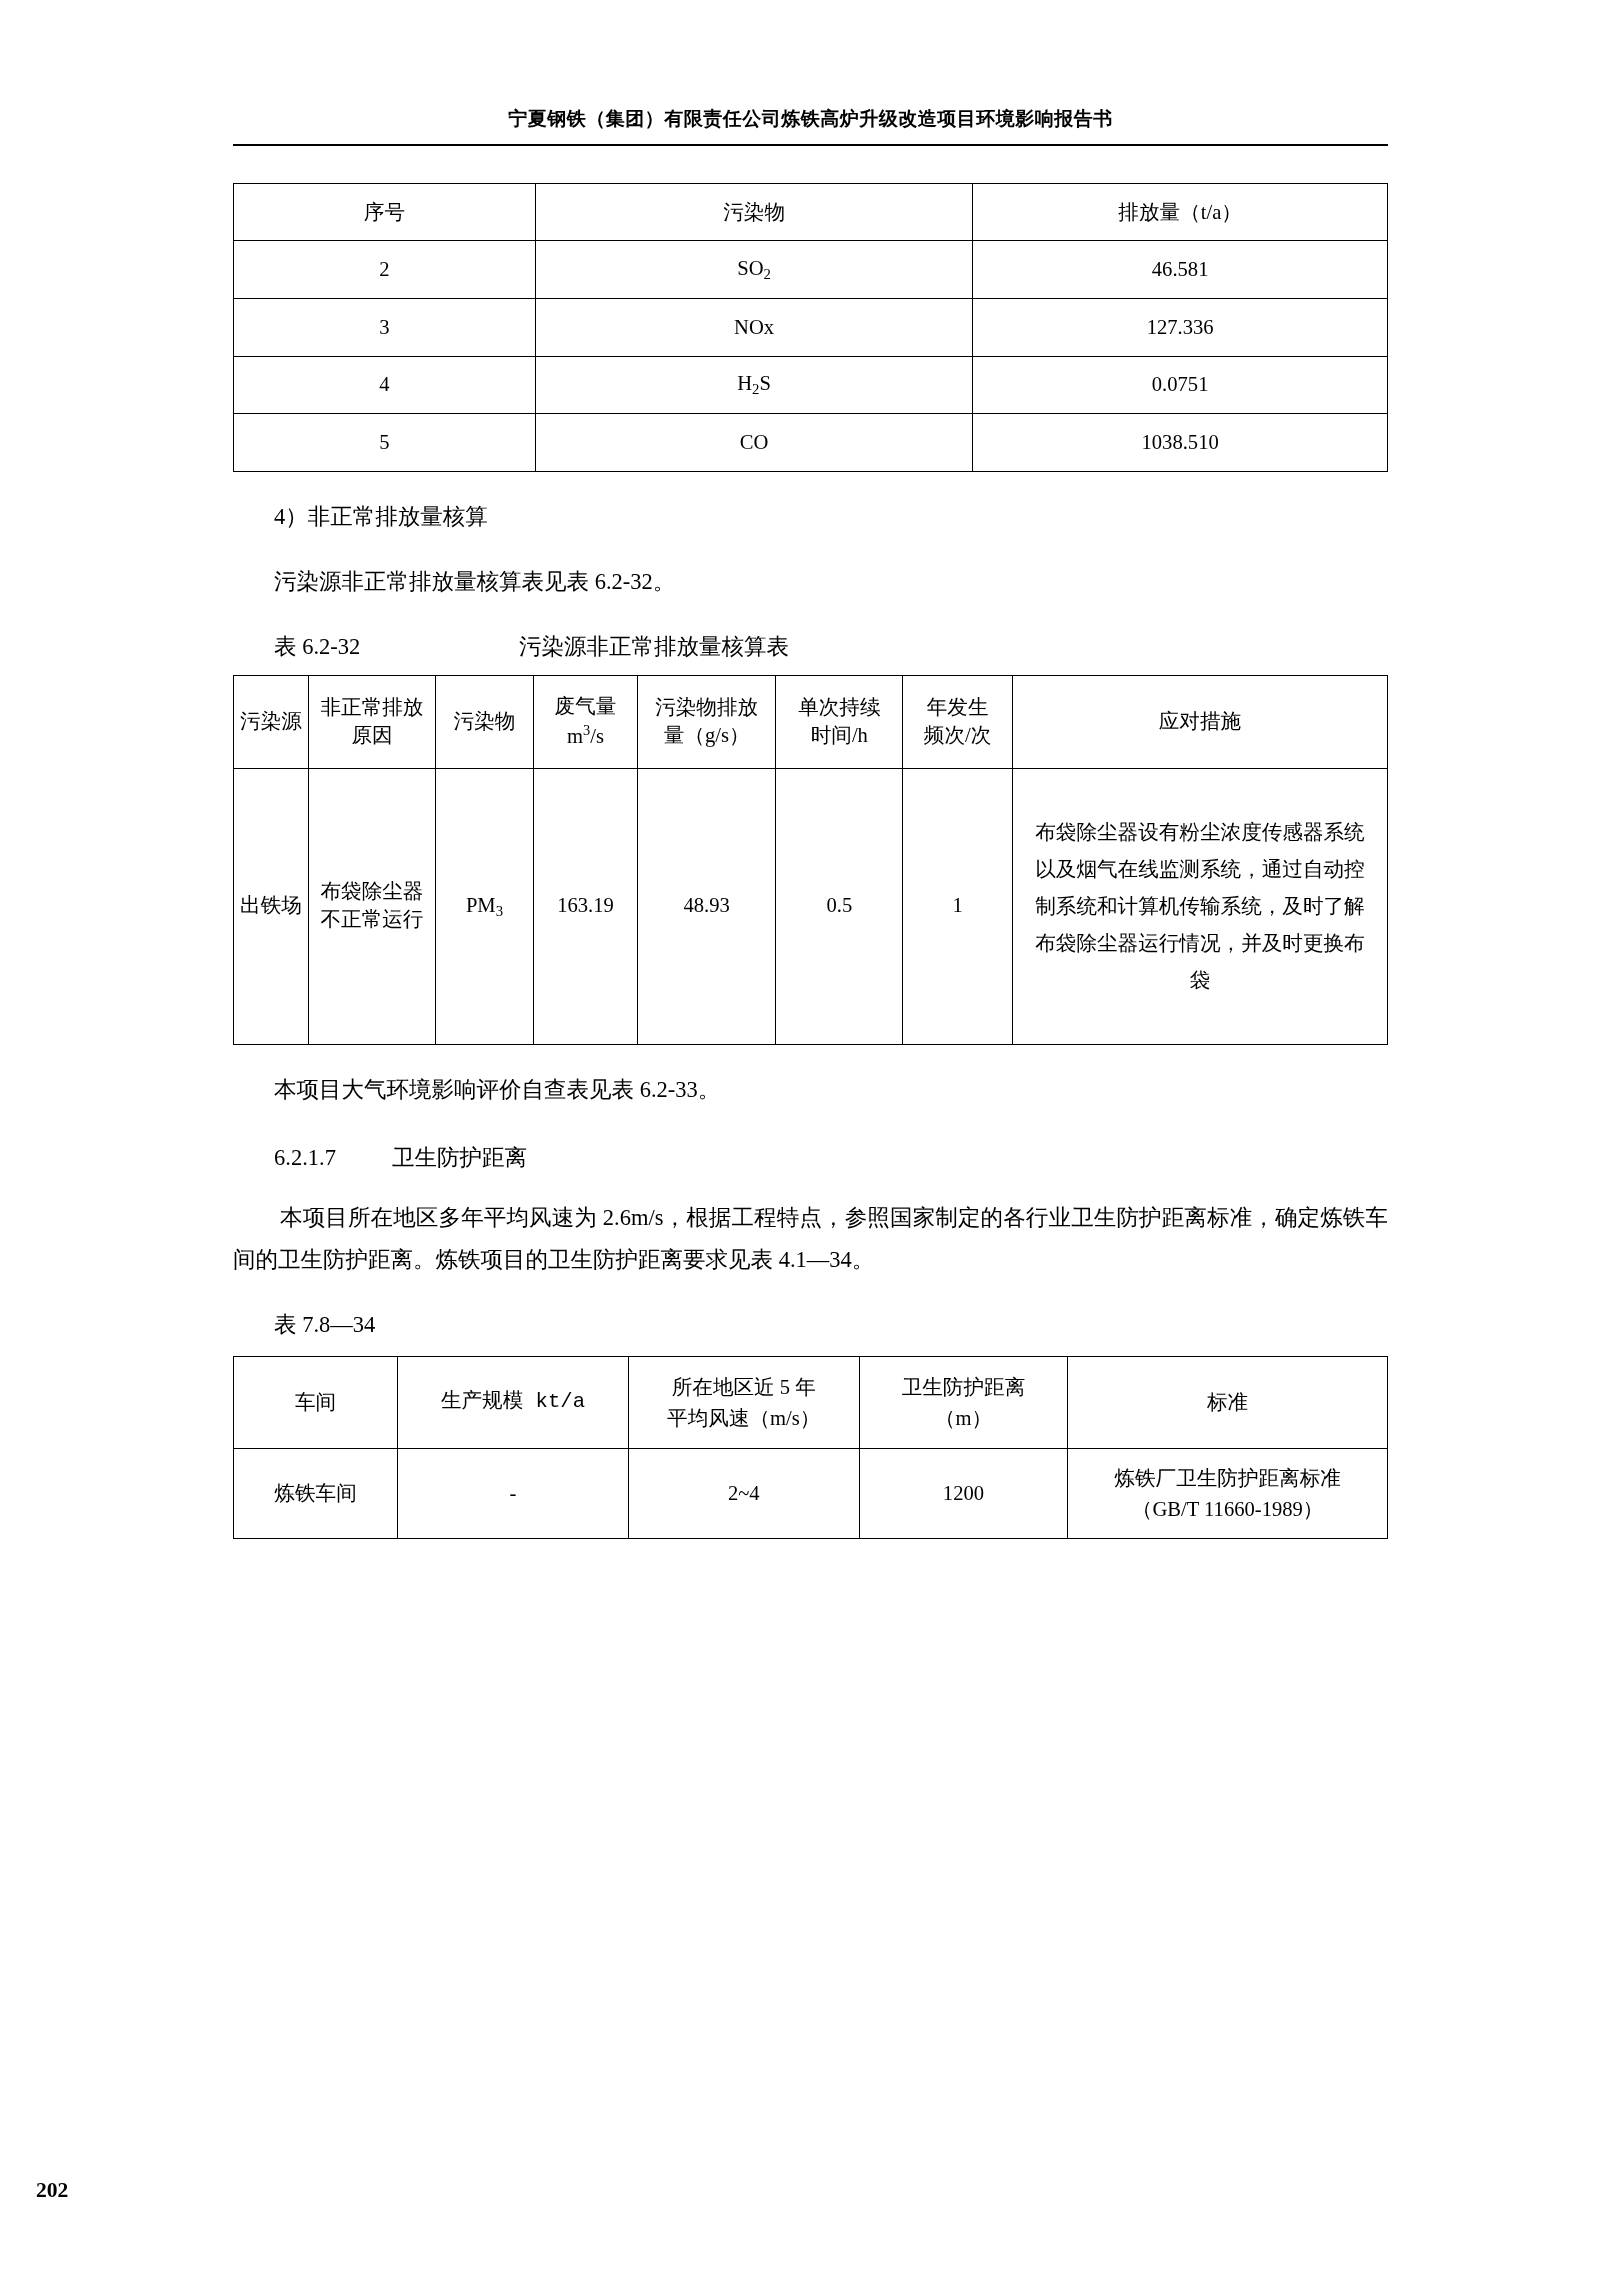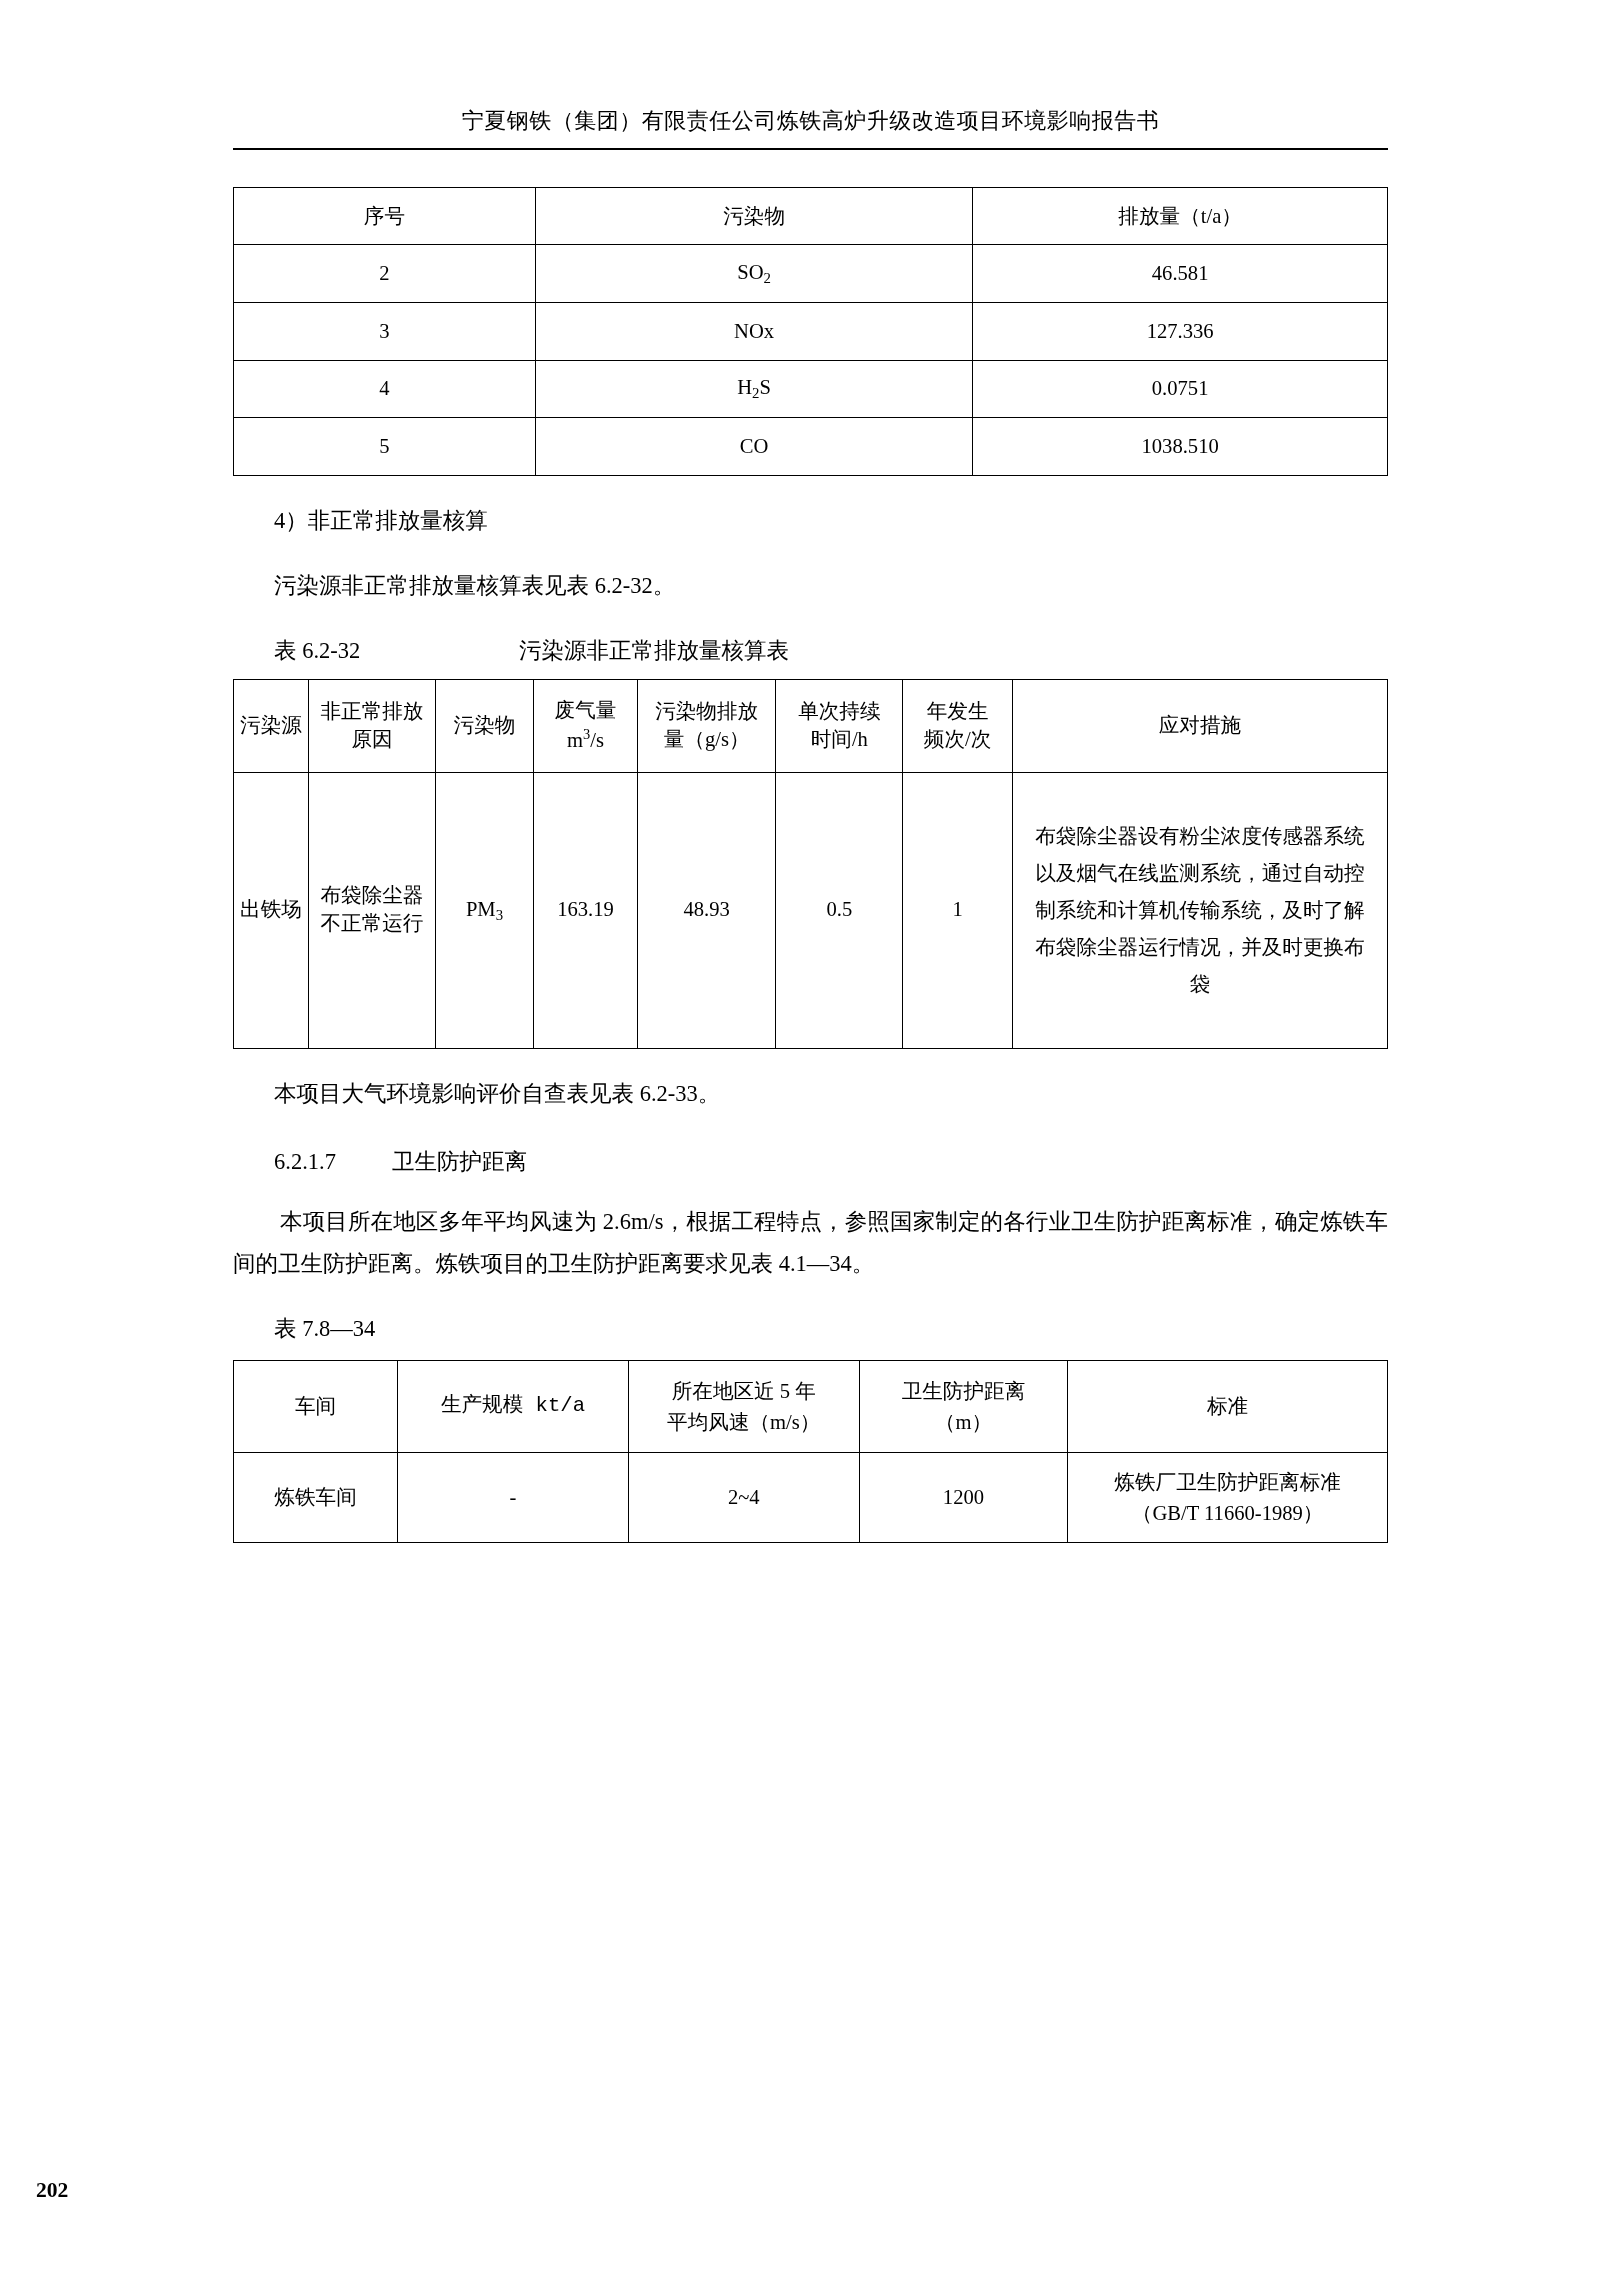--- a/index.html
+++ b/index.html
@@ -16,22 +16,22 @@
   }
   .page {
     width: 1621px;
     height: 2293px;
     box-sizing: border-box;
     padding: 0;
     position: relative;
   }
   .header {
     text-align: center;
-    font-size: 22px;
-    font-weight: normal;
+    font-size: 19px;
+    font-weight: bold;
     letter-spacing: 0.5px;
     padding-top: 106px;
   }
   .header-rule {
     border-bottom: 2px solid #000;
     margin: 11.8px 233px 0 233px;
   }
   .content {
     margin: 0 233px;
   }

